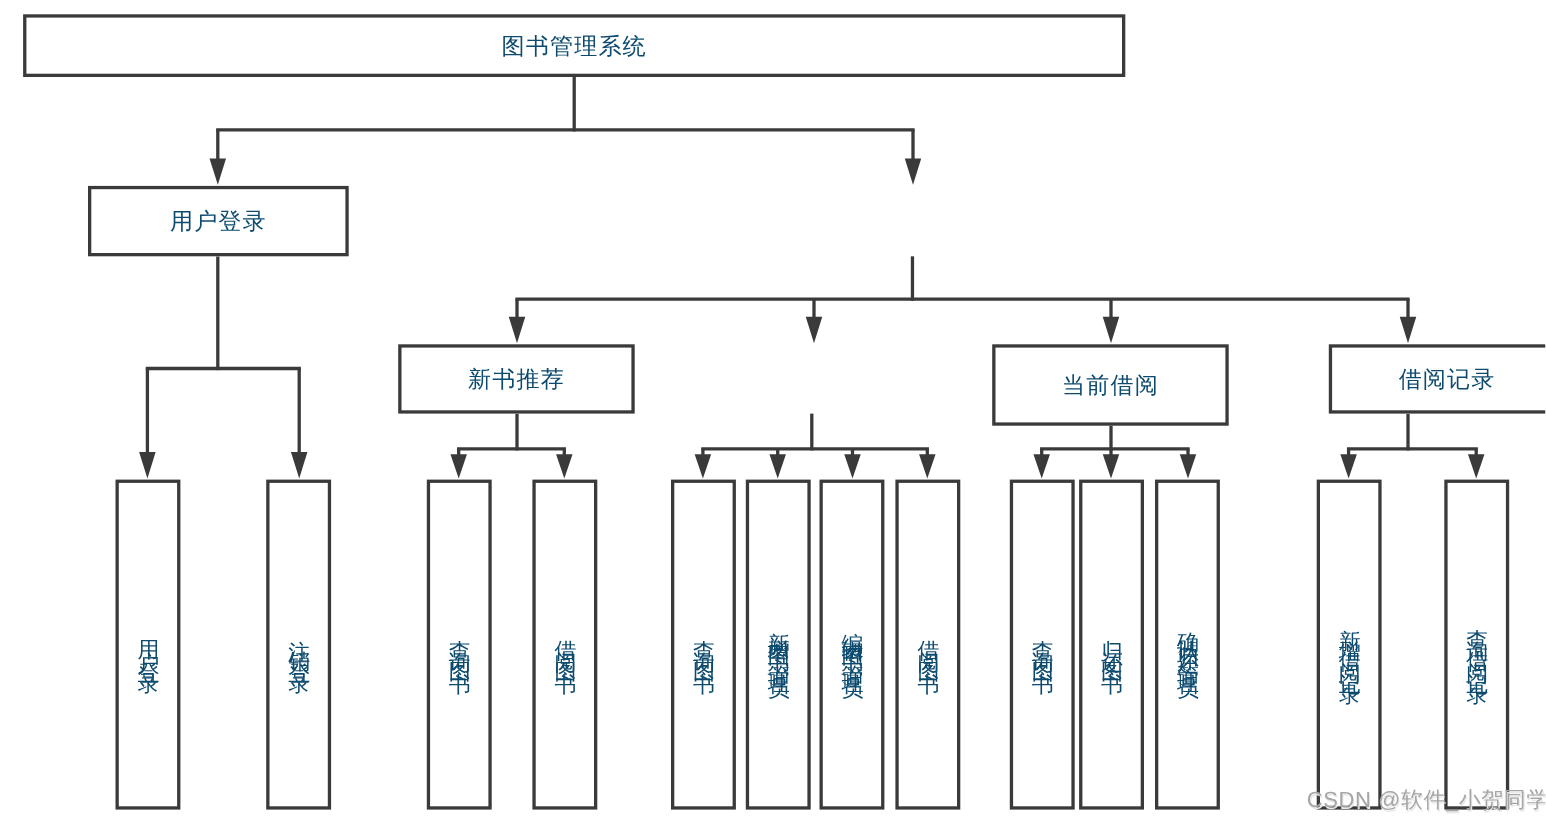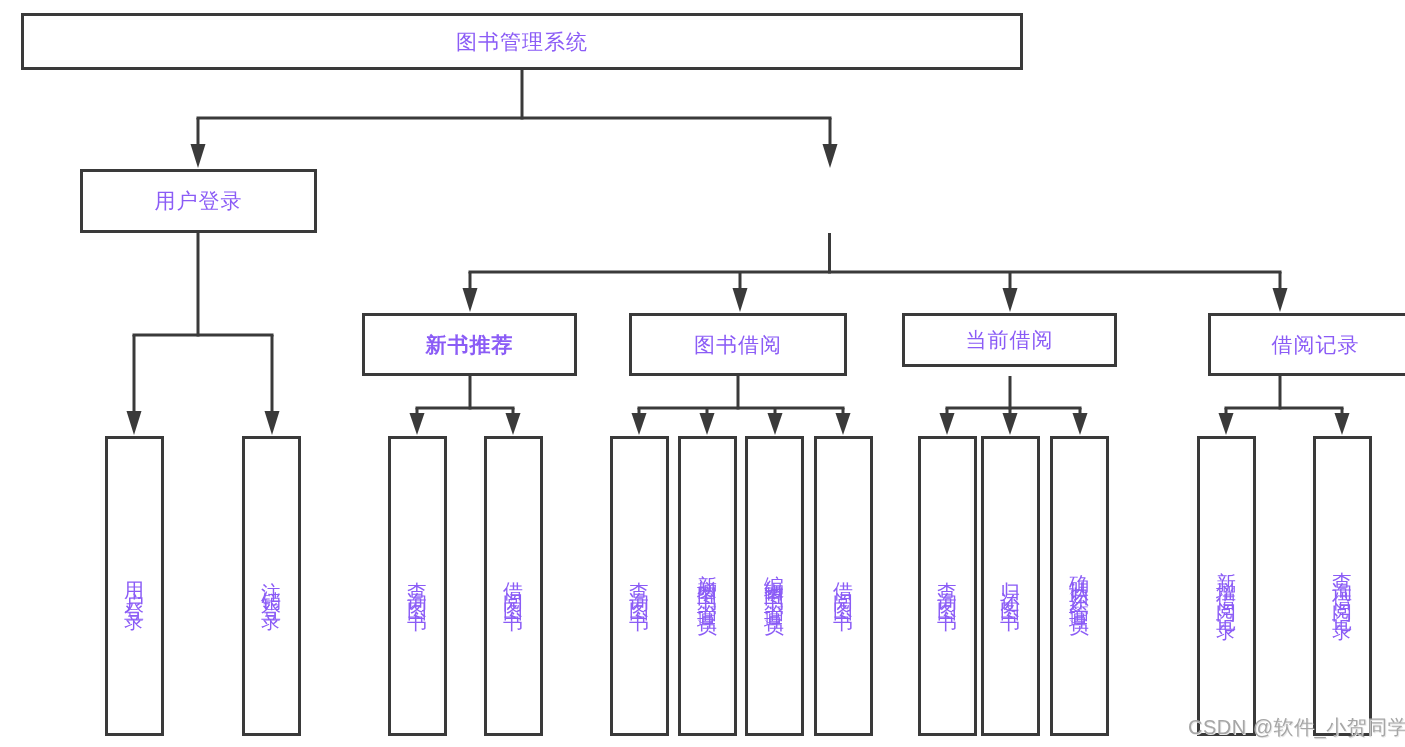--- a/index.html
+++ b/index.html
@@ -4,21 +4,21 @@
 <style>
   html,body{margin:0;padding:0;background:#ffffff;}
   .canvas{
     position:relative;width:1405px;height:747px;background:#ffffff;
     font-family:"Liberation Sans","DejaVu Sans",sans-serif;overflow:hidden;
   }
   svg.connectors{position:absolute;left:0;top:0;z-index:1;}
   .box{
     position:absolute;box-sizing:border-box;background:#ffffff;
     border:3px solid #3a3a3a;display:flex;align-items:center;justify-content:center;
-    color:#8b5cf6;z-index:2;
+    color:#0c4a6e;z-index:2;
   }
   .hlabel{font-size:21px;letter-spacing:1px;white-space:nowrap;}
   .vlabel{
     writing-mode:vertical-rl;text-orientation:mixed;
     font-size:20px;line-height:1;letter-spacing:10px;white-space:nowrap;
   }
   .watermark{
     position:absolute;left:1188px;top:714px;z-index:5;
     font-size:20px;color:#a6a6a6;letter-spacing:0.5px;white-space:nowrap;
     text-shadow:1px 1px 0 #e8e8e8;
@@ -92,27 +92,24 @@
   </svg>
 
   <div class="box" style="left:21px;top:13px;width:1002px;height:57px;">
     <span class="hlabel">图书管理系统</span>
   </div>
 
   <div class="box" style="left:80px;top:169px;width:237px;height:64px;">
     <span class="hlabel">用户登录</span>
   </div>
 
-  <div class="box" style="left:362px;top:313px;width:215px;height:63px;font-weight:bold;">
+  <div class="box" style="left:362px;top:313px;width:215px;height:63px;">
     <span class="hlabel">新书推荐</span>
   </div>
-  <div class="box" style="left:629px;top:313px;width:218px;height:63px;">
-    <span class="hlabel">图书借阅</span>
-  </div>
-  <div class="box" style="left:902px;top:313px;width:215px;height:54px;">
+  <div class="box" style="left:902px;top:313px;width:215px;height:74px;">
     <span class="hlabel">当前借阅</span>
   </div>
   <div class="box" style="left:1208px;top:313px;width:215px;height:63px;">
     <span class="hlabel">借阅记录</span>
   </div>
 
   <div class="box" style="left:105px;top:436px;width:59px;height:300px;">
     <span class="vlabel">用户登录</span>
   </div>
   <div class="box" style="left:242px;top:436px;width:59px;height:300px;">

